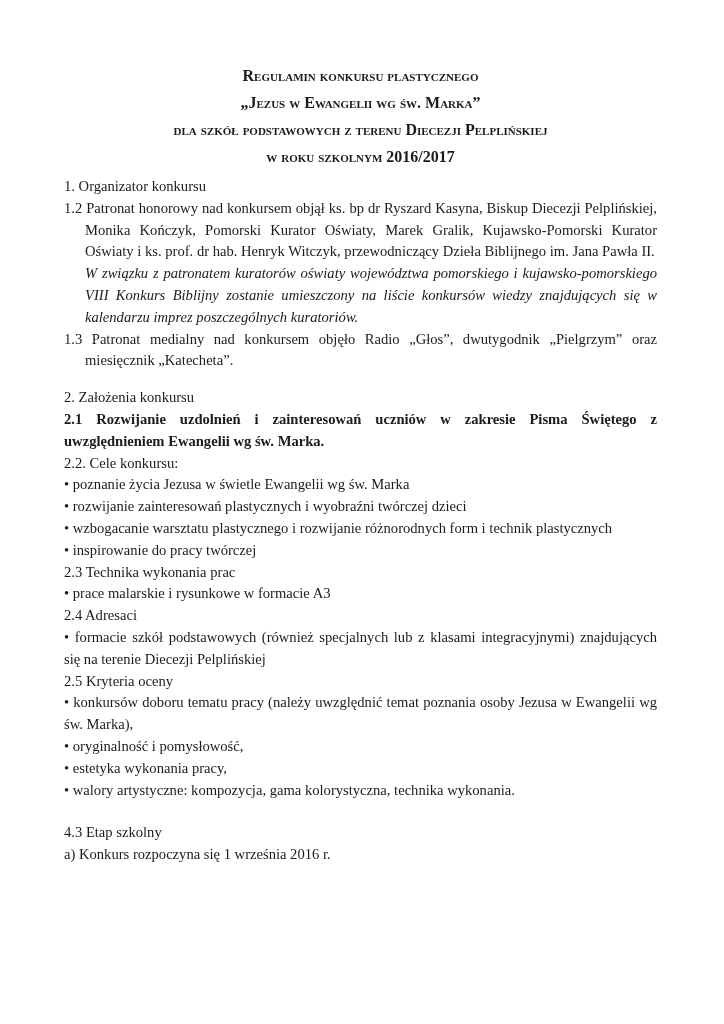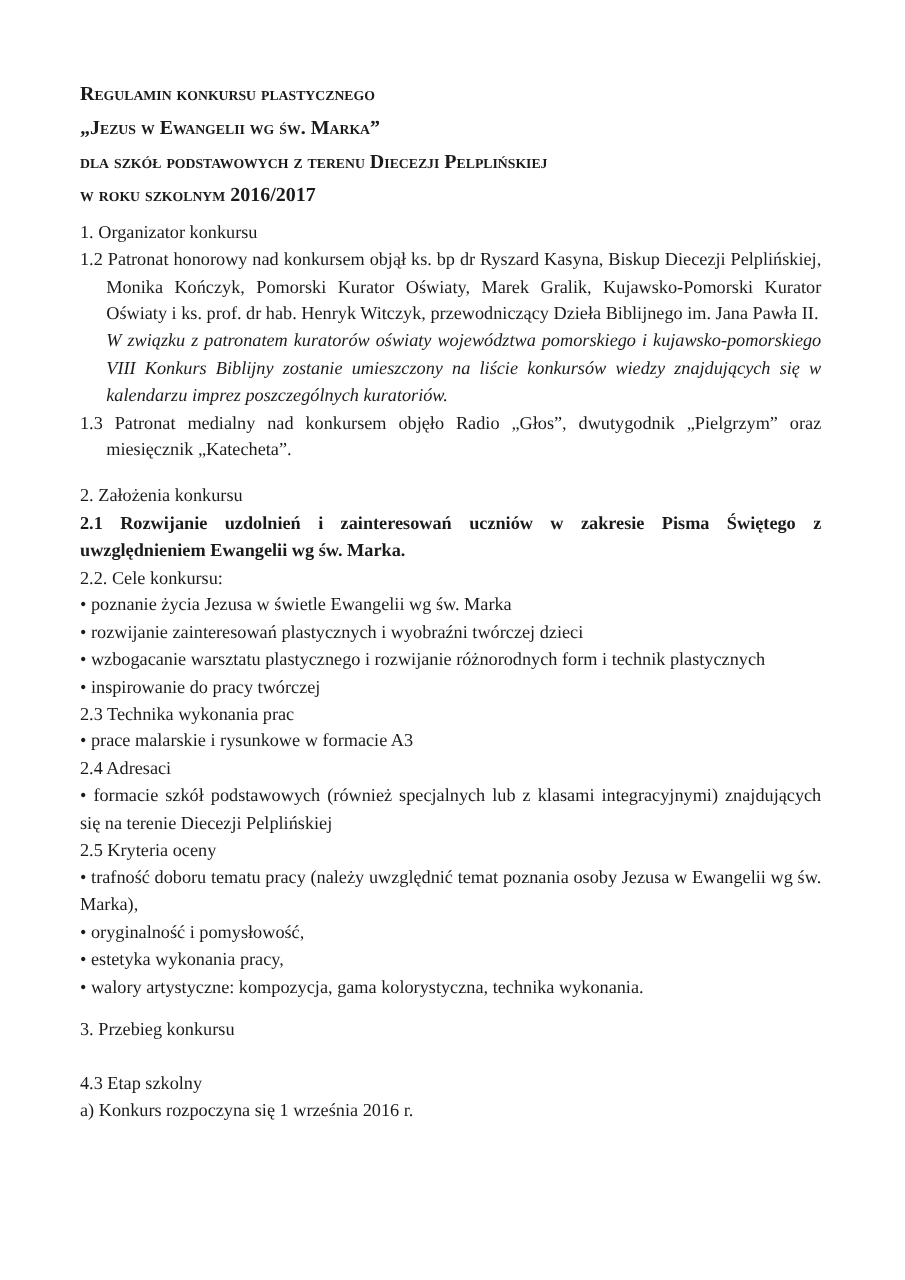--- a/index.html
+++ b/index.html
@@ -16,20 +16,21 @@
     font-family: "Liberation Serif", "DejaVu Serif", serif;
     color: #1b1b1b;
   }
   .content {
     position: absolute;
     left: 64px;
     top: 62px;
     width: 593px;
   }
   .title-block {
+    text-align: center;
     font-weight: bold;
     font-variant: small-caps;
     font-size: 16px;
     line-height: 27px;
   }
   .body-text {
     margin-top: 6px;
     font-size: 14.6px;
     line-height: 21.8px;
   }
@@ -83,24 +84,23 @@
       <p class="heading">2.2. Cele konkursu:</p>
       <p>• poznanie życia Jezusa w świetle Ewangelii wg św. Marka</p>
       <p>• rozwijanie zainteresowań plastycznych i wyobraźni twórczej dzieci</p>
       <p>• wzbogacanie warsztatu plastycznego i rozwijanie różnorodnych form i technik plastycznych</p>
       <p>• inspirowanie do pracy twórczej</p>
       <p class="heading">2.3 Technika wykonania prac</p>
       <p>• prace malarskie i rysunkowe w formacie A3</p>
       <p class="heading">2.4 Adresaci</p>
       <p>• formacie szkół podstawowych (również specjalnych lub z klasami integracyjnymi) znajdujących się na terenie Diecezji Pelplińskiej</p>
       <p class="heading">2.5 Kryteria oceny</p>
-      <p>• trafność doboru tematu pracy (należy uwzględnić temat poznania osoby Jezusa w Ewangelii wg św. Marka),</p>
+      <p>• konkursów doboru tematu pracy (należy uwzględnić temat poznania osoby Jezusa w Ewangelii wg św. Marka),</p>
       <p>• oryginalność i pomysłowość,</p>
       <p>• estetyka wykonania pracy,</p>
       <p>• walory artystyczne: kompozycja, gama kolorystyczna, technika wykonania.</p>
 
-      <p class="heading gap2">3. Przebieg konkursu</p>
       <p class="heading gap3">4.3 Etap szkolny</p>
       <p>a) Konkurs rozpoczyna się 1 września 2016 r.</p>
 
     </div>
   </div>
 </div>
 
 </body></html>

